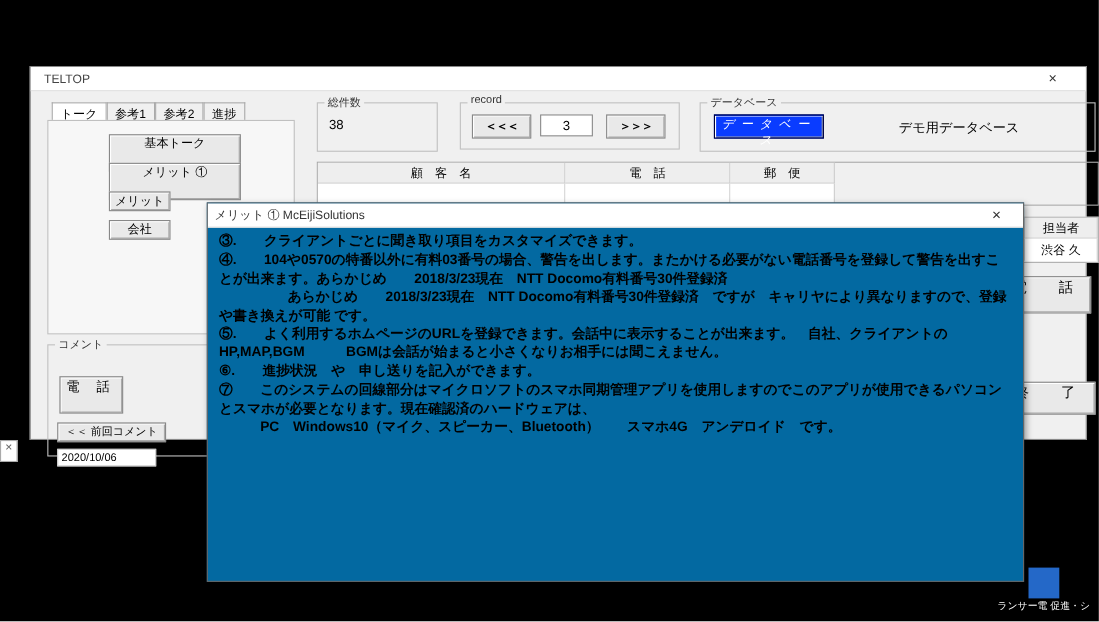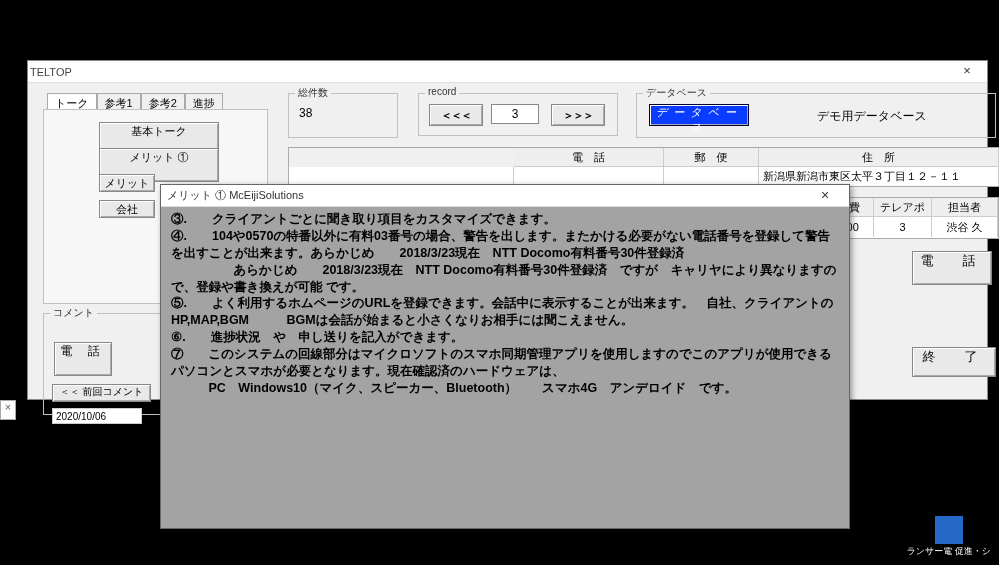--- a/index.html
+++ b/index.html
@@ -1,19 +1,19 @@
 <!DOCTYPE html>
 <html><head>
 <meta charset="utf-8">
 <style>
 html,body{margin:0;padding:0;width:999px;height:565px;font-family:"Meiryo","MS Gothic",sans-serif;font-size:11px;box-sizing:border-box}
 *{box-sizing:border-box}
 .desktop{width:999px;height:565px;background:#000;position:relative;overflow:hidden}
 .main-window{position:absolute;left:27px;top:60px;width:961px;height:340px;background:#f0f0f0;border:1px solid #888}
-.titlebar{height:22px;background:#fff;display:flex;align-items:center;padding:0 2px;border-bottom:1px solid #ddd}
+.titlebar{height:22px;background:#fff;display:flex;align-items:center;padding:0 12px;border-bottom:1px solid #ddd}
 .titlebar-title{flex:1;font-size:11px;color:#444}
 .titlebar-close{width:36px;height:20px;text-align:center;line-height:18px;font-size:13px;color:#333;cursor:pointer}
 .window-body{position:relative;padding:10px 12px 12px 12px;height:calc(100% - 22px)}
 .tab-strip{position:absolute;left:19px;top:10px;display:flex;gap:0}
 .tab{padding:2px 7px;border:1px solid #aaa;border-bottom:none;background:#f0f0f0;font-size:11px;cursor:pointer}
 .tab.active{background:#fff}
 .side-panel{position:absolute;left:15px;top:26px;width:225px;height:195px;border:1px solid #c0c0c0;background:#f7f7f7}
 .side-btn,.side-sub-btn,.db-btn,.input-btn,.end-btn,.call-btn,.nav-btn,.prev-btn{border:1px solid #888;background:#e9e9e9;font-size:11px;text-align:center;cursor:pointer;box-shadow:1px 1px 0 #fff inset,-1px -1px 0 #aaa inset}
 .side-btn{position:absolute;left:55px;width:120px;height:34px;line-height:16px}
 .side-sub-row{position:absolute;left:55px;display:flex;gap:6px}
@@ -34,21 +34,21 @@
 .grid2{position:absolute;left:260px;top:114px;width:711px;height:42px;border:1px solid #aaa;background:#fff}
 .grid2 .hdr{position:absolute;top:0;height:19px;background:#eee;border-right:1px solid #ccc;border-bottom:1px solid #ccc;font-size:11px;display:flex;align-items:center;justify-content:center}
 .grid2 .cell{position:absolute;top:19px;height:20px;border-right:1px solid #ccc;font-size:11px;display:flex;align-items:center;justify-content:center;background:#fff}
 .call-btn.big{position:absolute;left:884px;top:168px;width:80px;height:34px;font-size:13px;letter-spacing:8px}
 .input-btn{position:absolute;left:260px;top:210px;width:520px;height:22px}
 .end-btn{position:absolute;left:884px;top:264px;width:84px;height:30px;font-size:13px;letter-spacing:8px}
 .comment-group{position:absolute;left:15px;top:230px;width:225px;height:102px;border:1px solid #c0c0c0}
 .call-btn.small{position:absolute;left:10px;top:28px;width:58px;height:34px;font-size:12px;letter-spacing:6px}
 .prev-btn{position:absolute;left:8px;top:70px;width:99px;height:18px;font-size:10px}
 .date-field{position:absolute;left:8px;top:94px;width:90px;height:16px;border:1px solid #ccc;background:#fff;font-size:10px;padding:0 3px}
-.popup-window{position:absolute;left:160px;top:184px;width:690px;height:345px;background:#a3a3a3;border:1px solid #666;box-shadow:2px 2px 6px rgba(0,0,0,0.4)}
+.popup-window{position:absolute;left:188px;top:184px;width:743px;height:345px;background:#0369a1;border:1px solid #666;box-shadow:2px 2px 6px rgba(0,0,0,0.4)}
 .popup-titlebar{height:22px;background:#fff;border-bottom:1px solid #ddd;display:flex;align-items:center;padding:0 6px}
 .popup-title{flex:1;font-size:11px;color:#333}
 .popup-close{width:36px;height:20px;text-align:center;line-height:18px;font-size:14px;color:#333;cursor:pointer}
 .popup-body{padding:4px 10px;font-size:12.5px;line-height:1.35;font-weight:bold;color:#000;height:calc(100% - 22px);overflow:hidden;white-space:pre-wrap}
 .small-tab{position:absolute;left:0;top:400px;width:16px;height:20px;background:#fff;border:1px solid #aaa;font-size:11px;text-align:center;color:#666;cursor:pointer}
 .desk-icon{position:absolute;right:8px;bottom:8px;text-align:center;color:#fff;font-size:9px;line-height:1.2}
 .desk-icon .box{width:28px;height:28px;background:#2468c8;margin:0 auto 2px}
 </style>
 </head>
 <body>
@@ -92,27 +92,26 @@
         <div class="nav-btn" style="left:132px">＞＞＞</div>
       </div>
 
       <div class="db-group">
         <div class="group-label">データベース</div>
         <div class="db-btn blue">データベース</div>
         <div class="db-name">デモ用データベース</div>
       </div>
 
       <div class="grid1">
+        <div class="hdr" style="left:0;width:225px">顧　客　名</div>
         <div class="hdr" style="left:225px;width:150px">電　話</div>
         <div class="hdr" style="left:375px;width:95px">郵　便</div>
-        <div class="hdr" style="left:470px;width:240px">住　所</div>
         <div class="cell" style="left:0;width:225px"></div>
         <div class="cell" style="left:225px;width:150px"></div>
         <div class="cell" style="left:375px;width:95px"></div>
-        <div class="cell" style="left:470px;width:240px;justify-content:flex-start;padding-left:4px">新潟県新潟市東区太平３丁目１２－１１</div>
       </div>
 
       <div class="grid2">
         <div class="hdr" style="left:410px;width:55px">スト</div>
         <div class="hdr" style="left:465px;width:60px">電話代</div>
         <div class="hdr" style="left:525px;width:60px">通信費</div>
         <div class="hdr" style="left:585px;width:58px">テレアポ</div>
         <div class="hdr" style="left:643px;width:66px">担当者</div>
         <div class="cell" style="left:410px;width:55px">0万</div>
         <div class="cell" style="left:465px;width:60px">60000</div>

